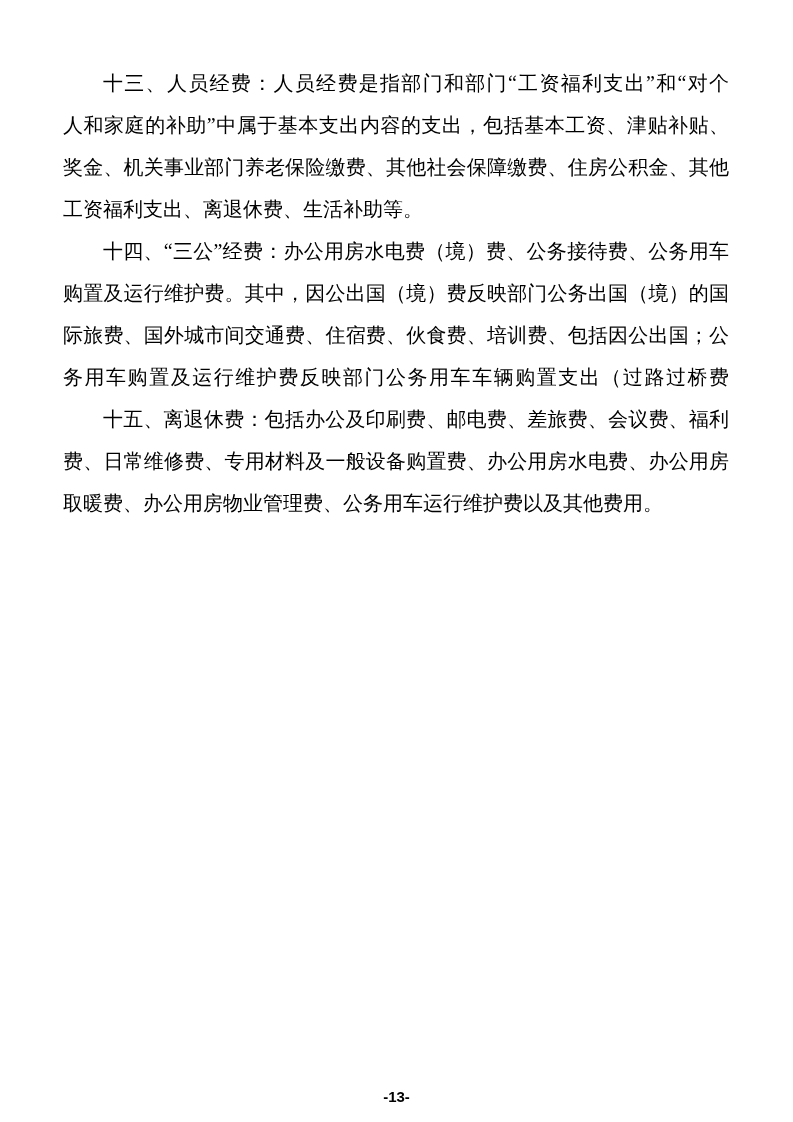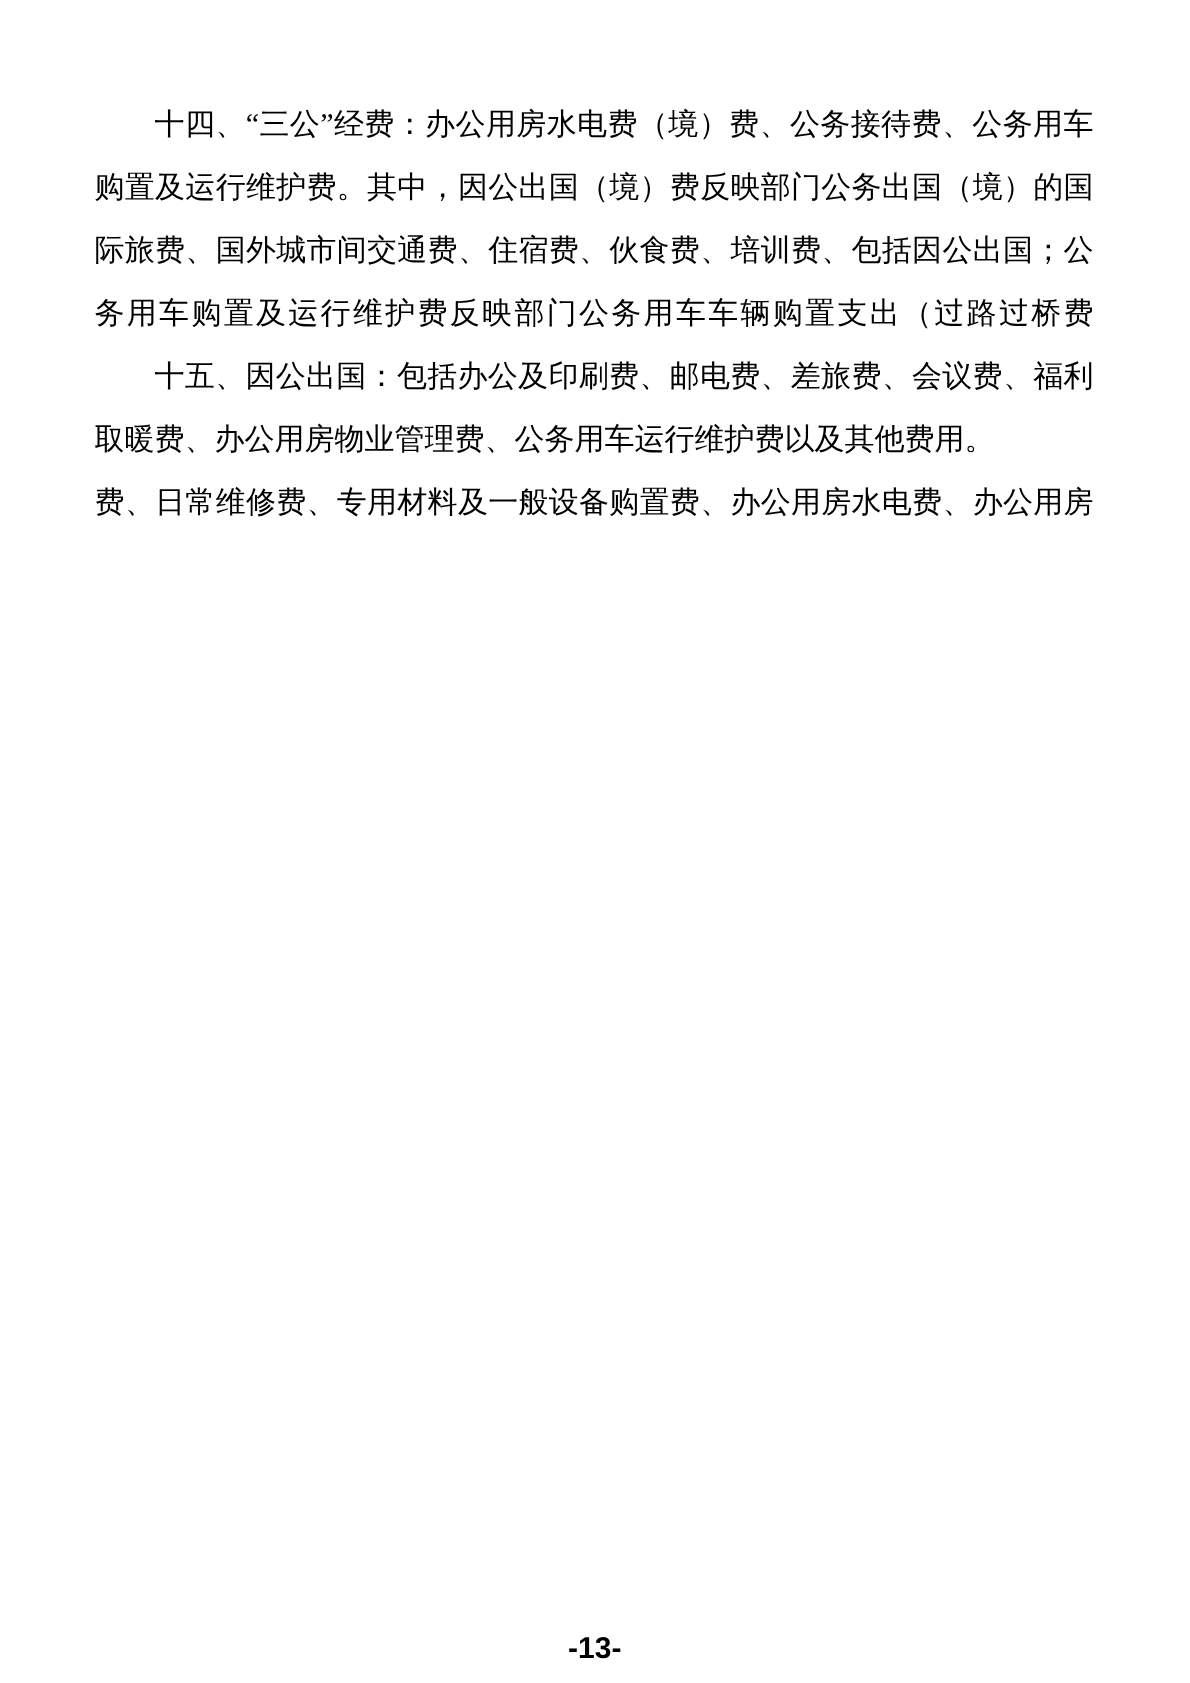--- a/index.html
+++ b/index.html
@@ -40,40 +40,46 @@
     text-align-last: left;
   }
   .page-number {
     position: absolute;
     left: 0;
     top: 1088px;
     width: 793px;
     text-align: center;
     font-family: "Liberation Sans", sans-serif;
     font-weight: bold;
-    font-size: 20px;
+    font-size: 15px;
     color: #000000;
   }
 </style>
 </head>
 <body>
 
 <div class="page">
   <div class="body-text">
 
+    <div class="para">
+      <div class="line first">十三、人员经费：人员经费是指部门和部门“工资福利支出”和“对个</div>
+      <div class="line">人和家庭的补助”中属于基本支出内容的支出，包括基本工资、津贴补贴、</div>
+      <div class="line">奖金、机关事业部门养老保险缴费、其他社会保障缴费、住房公积金、其他</div>
+      <div class="line last">工资福利支出、离退休费、生活补助等。</div>
+    </div>
 
     <div class="para">
       <div class="line first">十四、“三公”经费：办公用房水电费（境）费、公务接待费、公务用车</div>
       <div class="line">购置及运行维护费。其中，因公出国（境）费反映部门公务出国（境）的国</div>
       <div class="line">际旅费、国外城市间交通费、住宿费、伙食费、培训费、包括因公出国；公</div>
       <div class="line">务用车购置及运行维护费反映部门公务用车车辆购置支出（过路过桥费</div>
     </div>
 
     <div class="para">
-      <div class="line first">十五、因公出国：包括办公及印刷费、邮电费、差旅费、会议费、福利</div>
+      <div class="line first">十五、离退休费：包括办公及印刷费、邮电费、差旅费、会议费、福利</div>
+      <div class="line">费、日常维修费、专用材料及一般设备购置费、办公用房水电费、办公用房</div>
       <div class="line last">取暖费、办公用房物业管理费、公务用车运行维护费以及其他费用。</div>
-      <div class="line">费、日常维修费、专用材料及一般设备购置费、办公用房水电费、办公用房</div>
     </div>
 
   </div>
 
   <div class="page-number">-13-</div>
 </div>
 
 </body></html>

